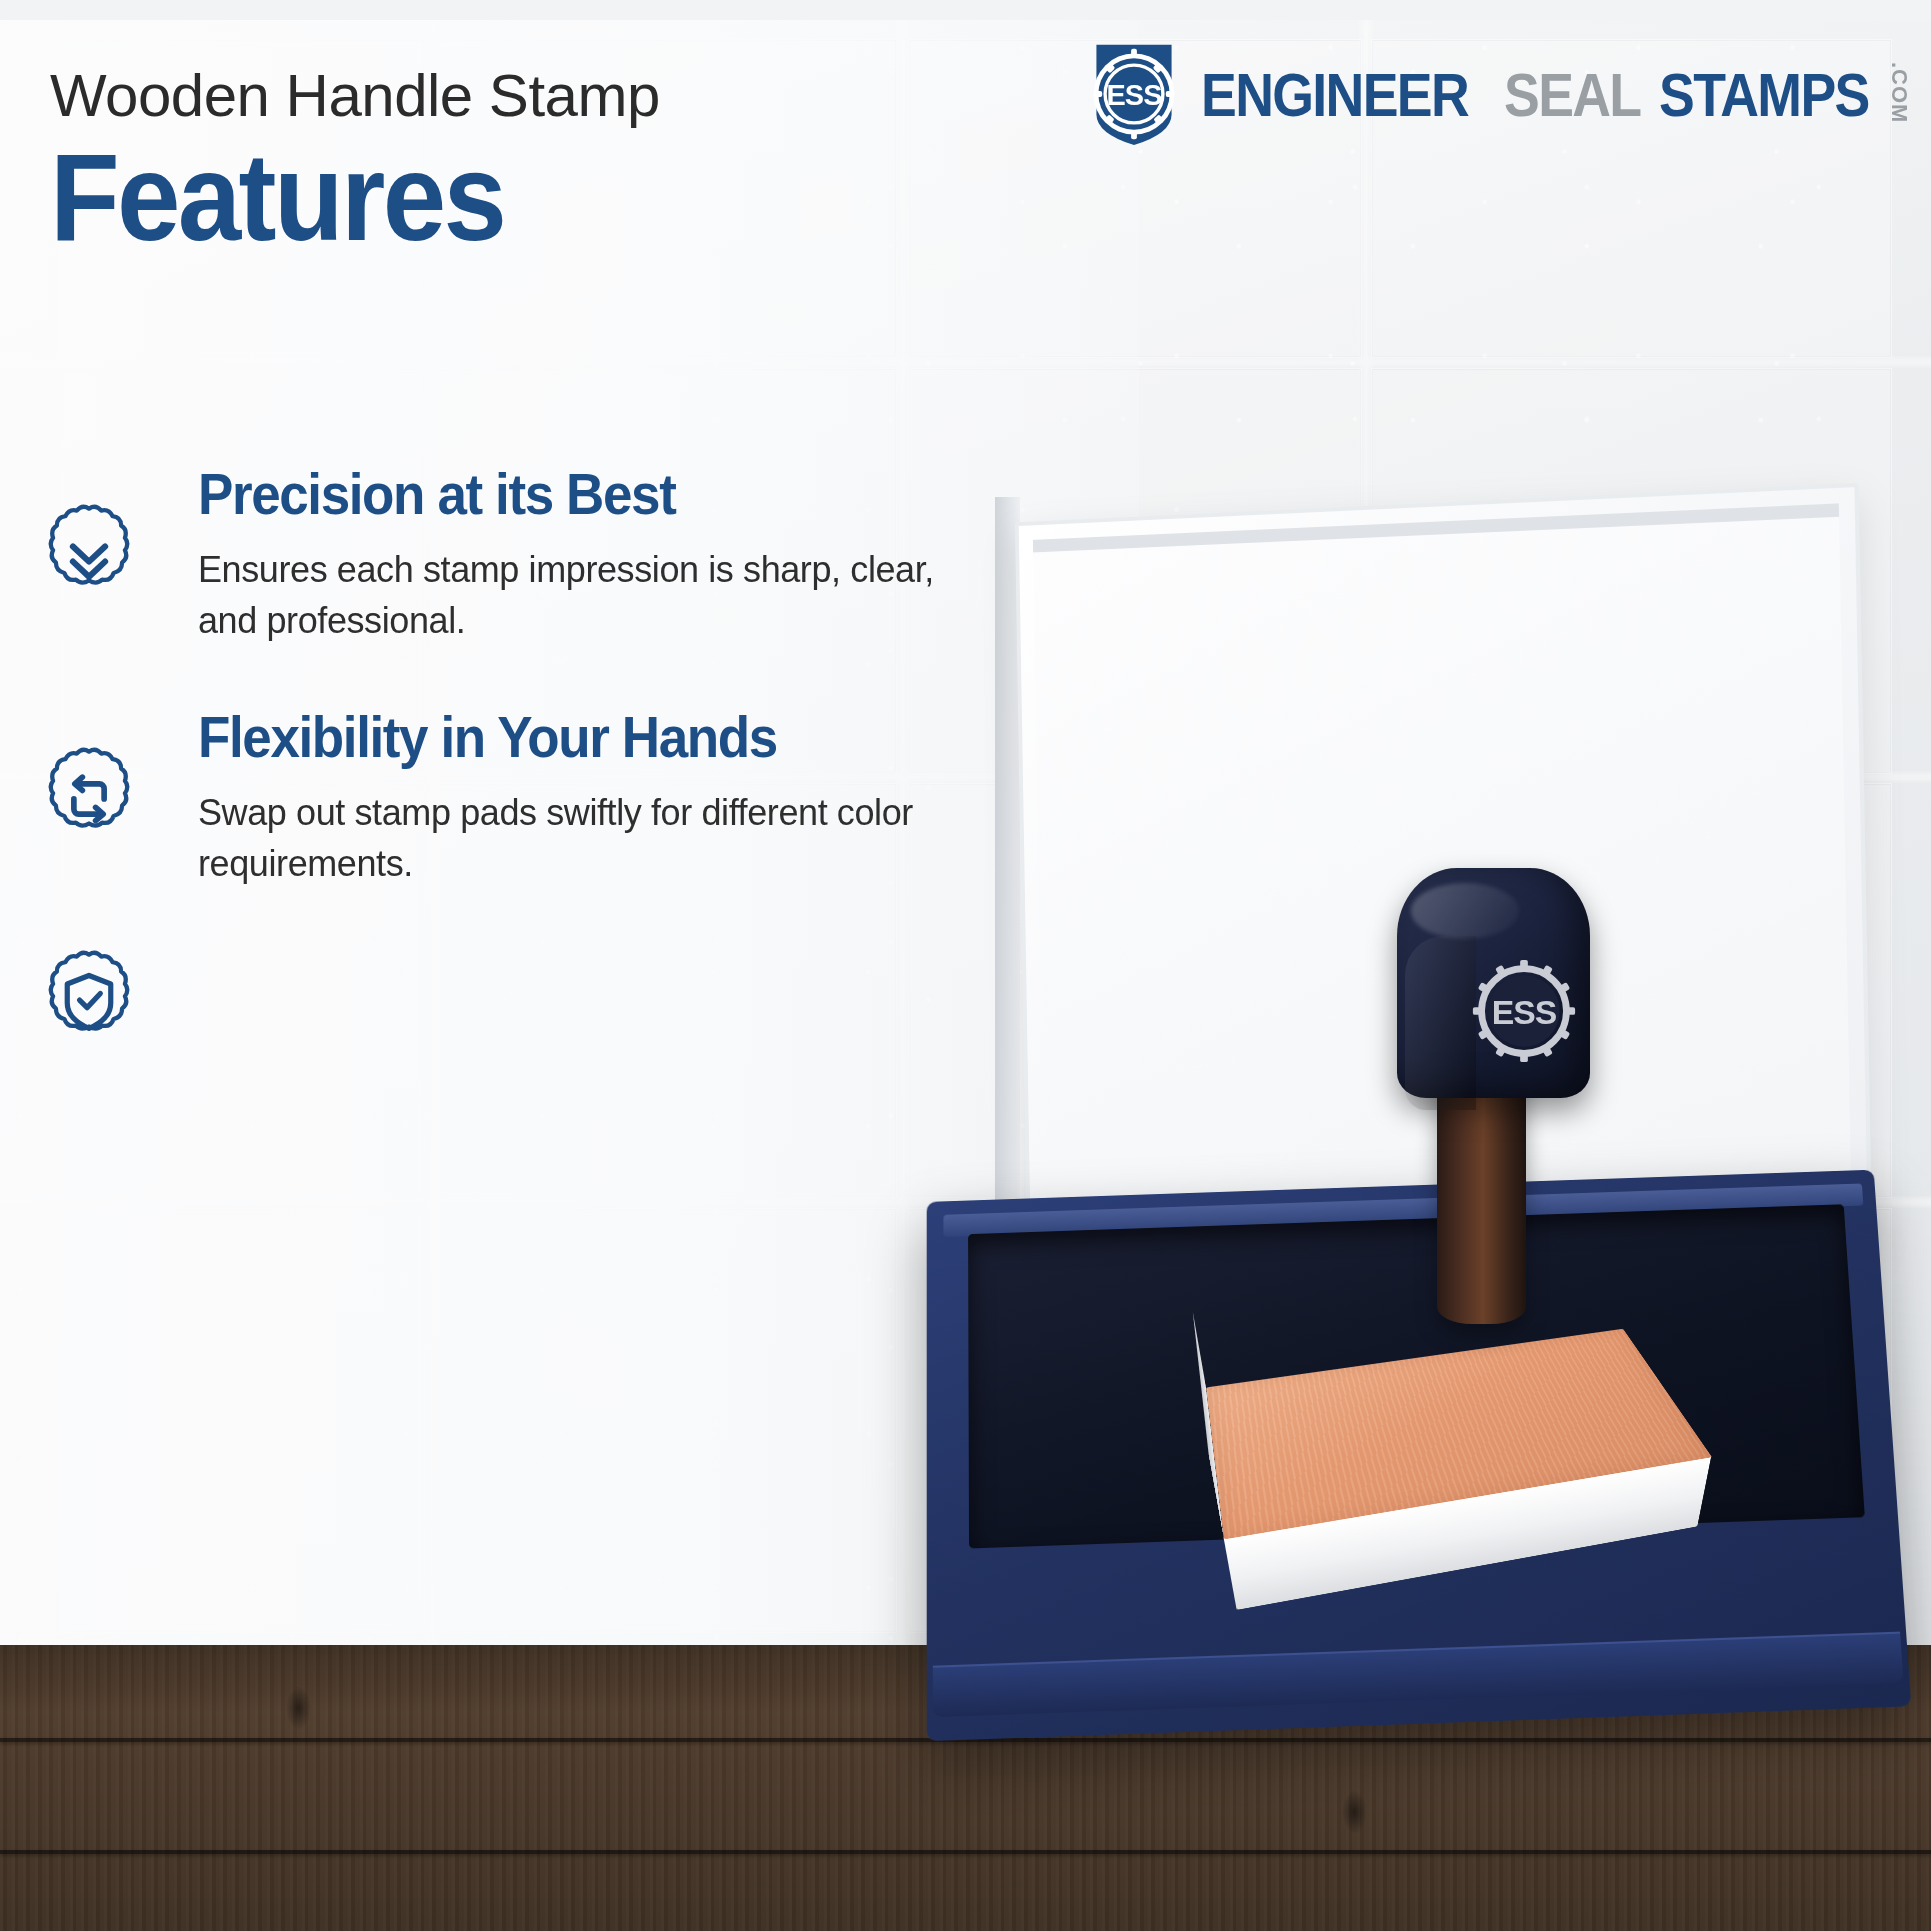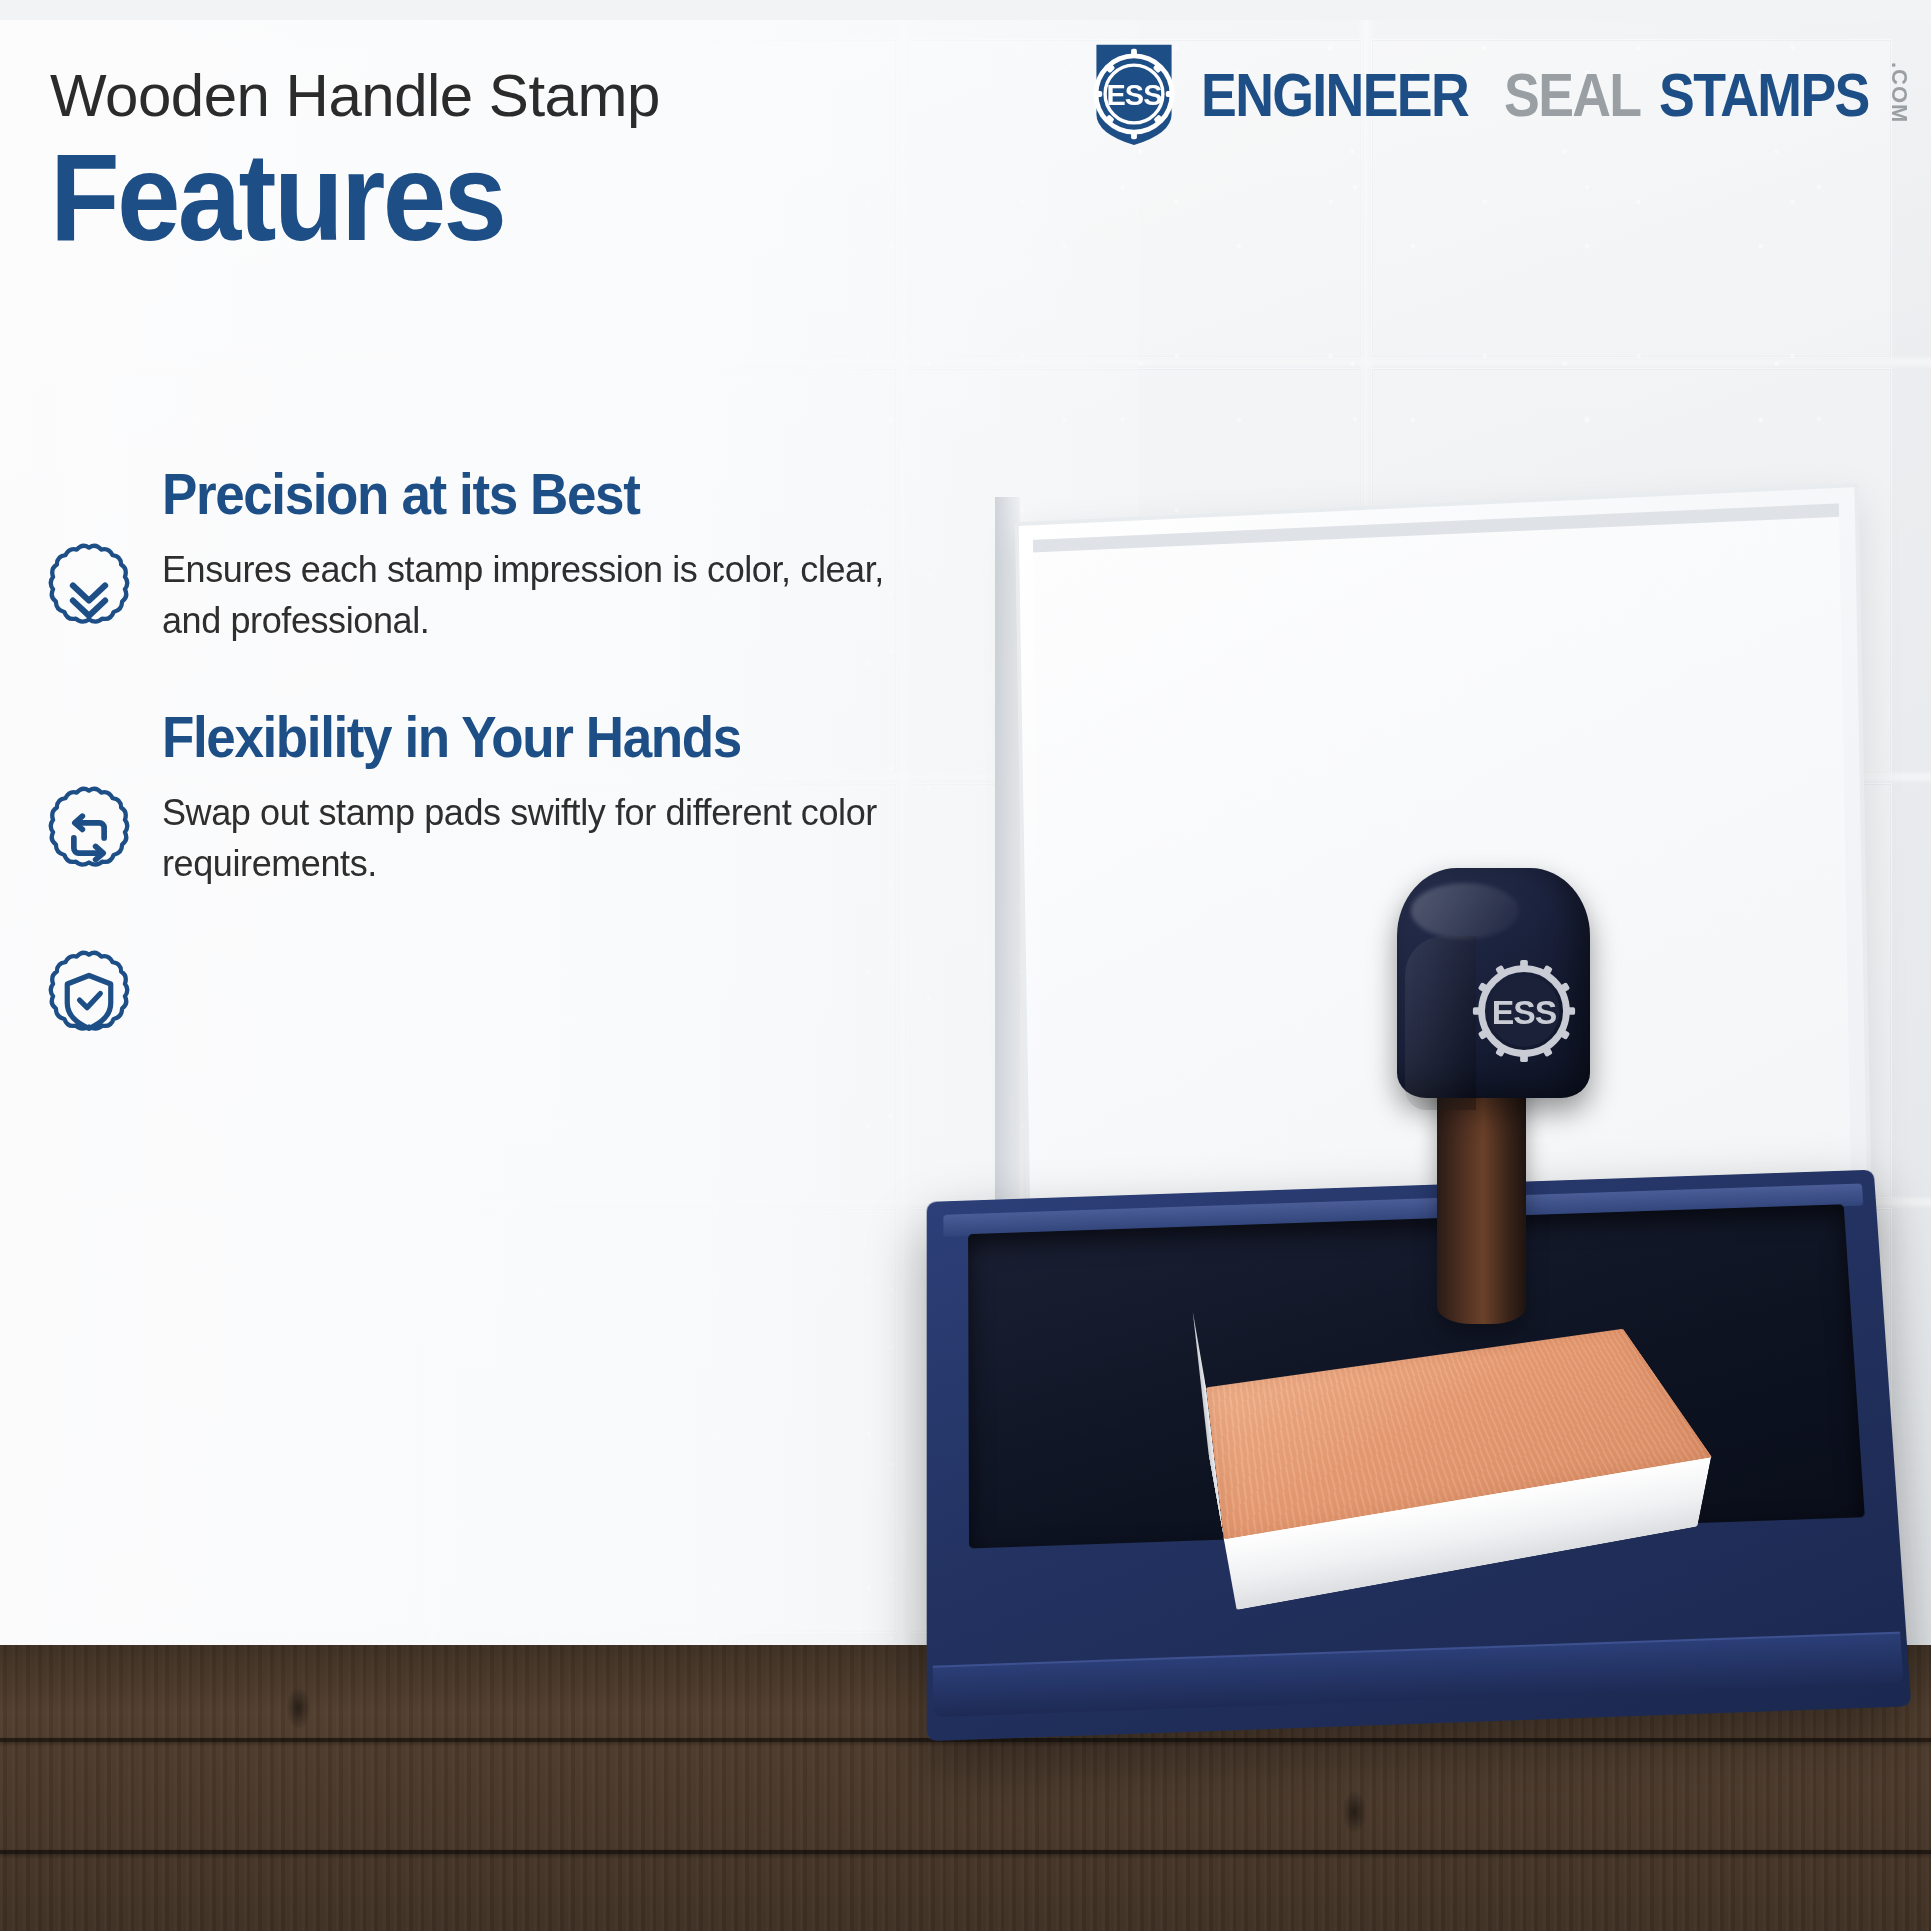--- a/index.html
+++ b/index.html
@@ -151,22 +151,23 @@
   }
 
   
   .features {
     position: absolute;
     left: 37px; top: 439px;
     width: 975px;
   }
   .feature {
     display: flex;
-    align-items: flex-end;
+    align-items: center;
     margin-bottom: 56px;
+    gap: 36px;
   }
   .feat-icon {
     width: 104px; height: 104px;
     flex: 0 0 auto;
     margin-top: 3.9px;
     position: relative;
   }
   .feat-body { padding-left: 21px; padding-top: 5.8px; }
   .feat-title {
     font-size: 57px;
@@ -413,21 +414,21 @@
     <div class="feature">
       <div class="feat-icon">
         <svg viewBox="0 0 110 110" width="104" height="104" aria-hidden="true">
           <path d="M55 6 q7 -5 13 2 q8 -2 12 6 q9 1 9 10 q7 4 4 13 q5 6 0 13 q4 8 -3 13 q0 9 -9 11 q-3 9 -12 7 q-6 6 -14 1 q-8 5 -14 -1 q-9 2 -12 -7 q-9 -2 -9 -11 q-7 -5 -3 -13 q-5 -7 0 -13 q-3 -9 4 -13 q0 -9 9 -10 q4 -8 12 -6 q6 -7 13 -2 z" fill="none" stroke="#1d4e86" stroke-width="4.5" stroke-linejoin="round"></path>
           <polyline points="38,46 55,62 72,46" fill="none" stroke="#1d4e86" stroke-width="6.5" stroke-linecap="round" stroke-linejoin="round"></polyline>
           <polyline points="38,62 55,78 72,62" fill="none" stroke="#1d4e86" stroke-width="6.5" stroke-linecap="round" stroke-linejoin="round"></polyline>
         </svg>
       </div>
       <div class="feat-body">
         <div class="feat-title">Precision at its Best</div>
-        <div class="feat-desc">Ensures each stamp impression is color, clear, and professional.</div>
+        <div class="feat-desc">Ensures each stamp impression is sharp, clear, and professional.</div>
       </div>
     </div>
 
     <div class="feature">
       <div class="feat-icon">
         <svg viewBox="0 0 110 110" width="104" height="104" aria-hidden="true">
           <path d="M55 6 q7 -5 13 2 q8 -2 12 6 q9 1 9 10 q7 4 4 13 q5 6 0 13 q4 8 -3 13 q0 9 -9 11 q-3 9 -12 7 q-6 6 -14 1 q-8 5 -14 -1 q-9 2 -12 -7 q-9 -2 -9 -11 q-7 -5 -3 -13 q-5 -7 0 -13 q-3 -9 4 -13 q0 -9 9 -10 q4 -8 12 -6 q6 -7 13 -2 z" fill="none" stroke="#1d4e86" stroke-width="4.5" stroke-linejoin="round"></path>
           <path d="M41 40 H66 a5 5 0 0 1 5 5 V56" fill="none" stroke="#1d4e86" stroke-width="6" stroke-linecap="round" stroke-linejoin="round"></path>
           <polyline points="48,33 40,40 48,47" fill="none" stroke="#1d4e86" stroke-width="6" stroke-linecap="round" stroke-linejoin="round"></polyline>
           <path d="M69 72 H44 a5 5 0 0 1 -5 -5 V56" fill="none" stroke="#1d4e86" stroke-width="6" stroke-linecap="round" stroke-linejoin="round"></path>

